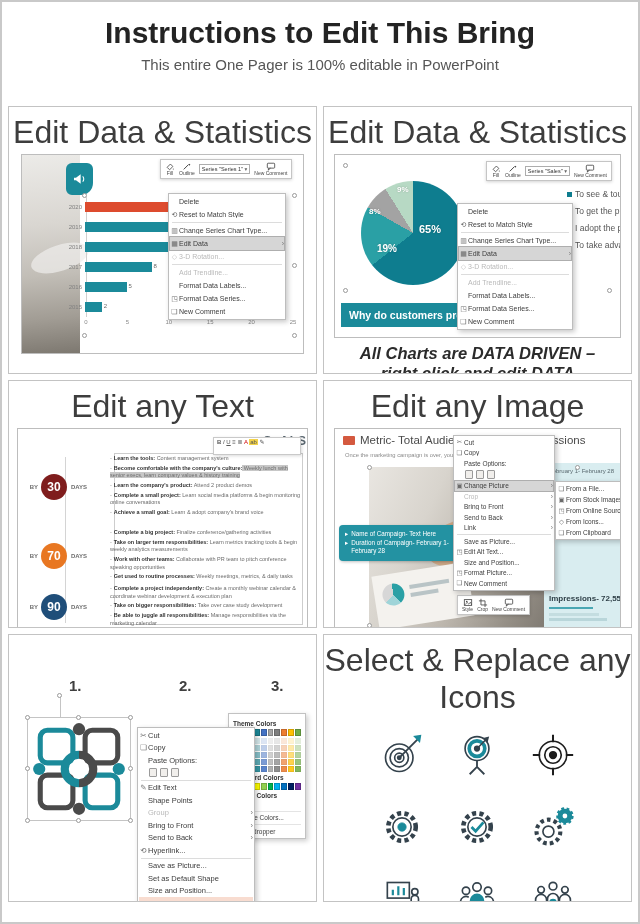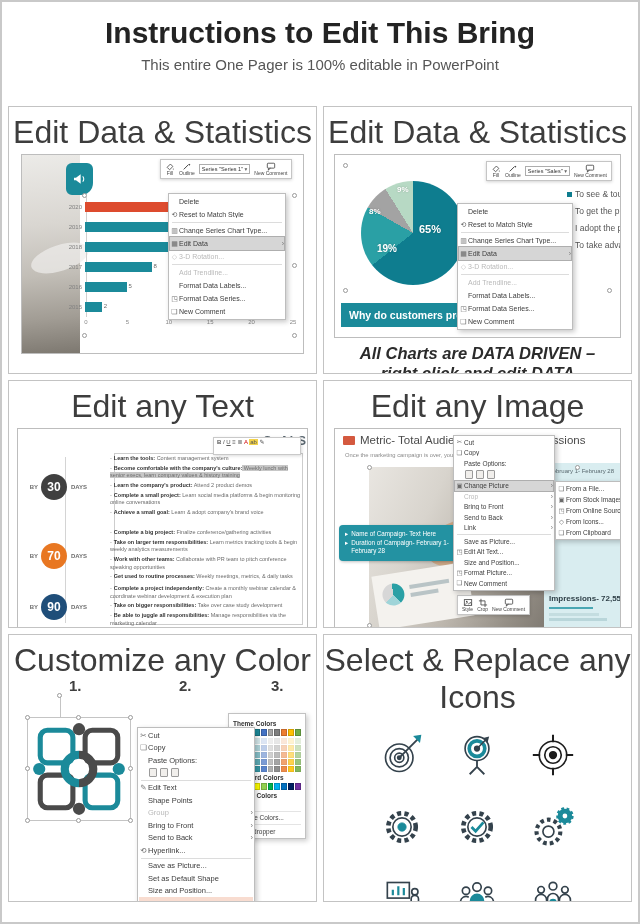--- a/index.html
+++ b/index.html
@@ -418,21 +418,21 @@
         <div class="txt-sel"></div>
         <div class="goals"><span>G</span><span class="goals-dot"></span><span>ALS</span></div>
         <div class="fmt-tb">
           <span style="font-weight:700">B</span> <span style="font-style:italic">I</span> <span style="text-decoration:underline">U</span> ≡ ≣ <span style="color:#c00">A</span> <span style="background:#f3d34a; padding:0 1px;">ab</span> ✎
         </div>
         <div class="tline"></div>
 
         <div class="sect" style="top:26px;">
           <div class="lbl">
               <span class="by">BY</span>
-            <div class="circ" style="background: #404040; text-align: center;">
+            <div class="circ" style="background: #7f1d1d; text-align: center;">
                 <span>30</span>
               </div>
             <span class="days">DAYS</span>
             </div>
           <ul class="bullets">
               <li><span class="lead">Learn the tools:</span><span> Content management system</span></li>
               <li><span class="lead">Become comfortable with the company's culture:</span><span class="hlt"> Weekly lunch with senior execs, learn company values &amp; history training</span></li>
               <li><span class="lead">Learn the company's product:</span><span> Attend 2 product demos</span></li>
               <li><span class="lead">Complete a small project:</span><span> Learn social media platforms &amp; begin monitoring online conversations</span></li>
               <li><span class="lead">Achieve a small goal:</span><span> Learn &amp; adopt company's brand voice</span></li>
@@ -633,21 +633,20 @@
                 <rect x="3" y="3" width="18" height="12" rx="2" fill="none" stroke="#444" stroke-width="2"></rect>
                 <path d="M7 15l-2 5 6-5" fill="none" stroke="#444" stroke-width="2"></path>
               </svg>
             <span class="tb-lbl">New Comment</span>
           </div>
         </div>
       </div>
     </section>
 
     <section class="panel">
-      <h2>Customize any Color</h2>
       <div class="steps">
         <span class="stepnum" style="left:60px;">1.</span>
         <span class="stepnum" style="left:170px;">2.</span>
         <span class="stepnum" style="left:262px;">3.</span>
       </div>
 
       <div class="rot-stem"></div>
       <span class="h" style="left:48px; top:58px;"></span>
       <div class="shape-sel">
         <span class="h" style="left:-3px; top:-3px;"></span>

